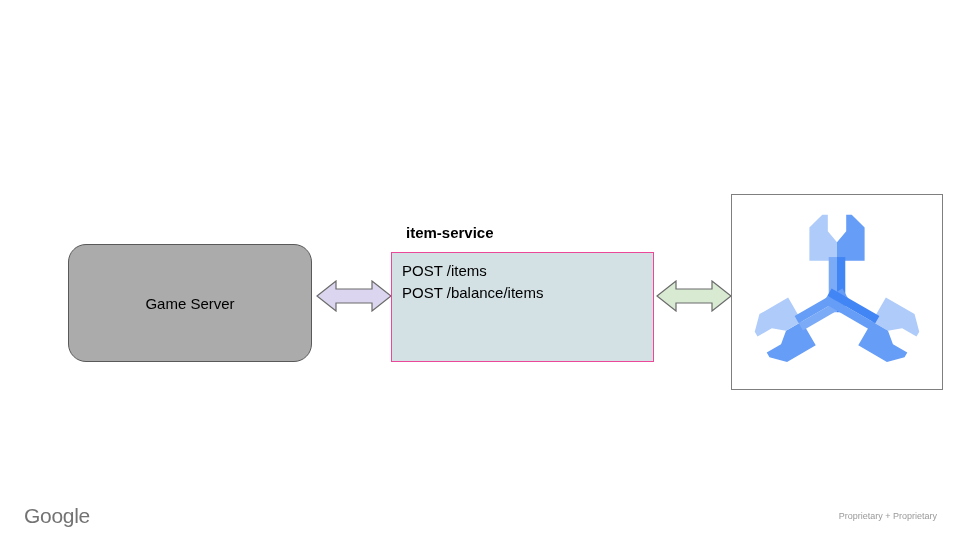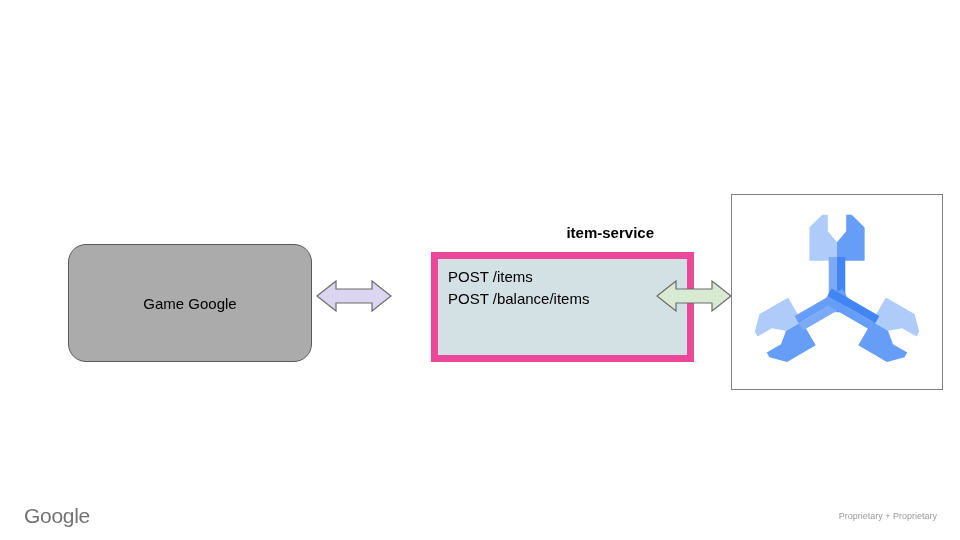--- a/index.html
+++ b/index.html
@@ -10,28 +10,27 @@
   .node-game-server{
     position:absolute;left:68px;top:244px;width:244px;height:118px;
     background:#ababab;border:1px solid #595959;border-radius:18px;
     display:flex;align-items:center;justify-content:center;
     font-size:15px;color:#000;box-sizing:border-box;
   }
   .arrow{position:absolute;width:76px;height:32px;}
   .arrow-left{left:316px;top:280px;}
   .arrow-right{left:656px;top:280px;}
   .service-title{
-    position:absolute;left:391px;top:224px;width:263px;height:22px;
-    text-align:right;font-size:15px;font-weight:bold;color:#000;
+    position:absolute;left:406px;top:224px;width:263px;height:22px;
+    text-align:left;font-size:15px;font-weight:bold;color:#000;
   }
   .node-item-service{
     position:absolute;left:391px;top:252px;width:263px;height:110px;
-    background:#d3e0e4;border:7px solid #ec4899;box-sizing:border-box;
+    background:#d3e0e4;border:1px solid #ec4899;box-sizing:border-box;
     padding:7px 0 0 10px;
-    margin-left:40px;
   }
   .endpoint{font-size:15px;line-height:22px;color:#000;white-space:nowrap;}
   .icon-box{
     position:absolute;left:731px;top:194px;width:212px;height:196px;
     background:#ffffff;border:1px solid #7f7f7f;box-sizing:border-box;
     display:flex;align-items:center;justify-content:center;
   }
   .icon-box svg{width:196px;height:184px;}
   .brand{
     position:absolute;left:24px;top:504px;font-size:21px;color:#737373;
@@ -40,21 +39,21 @@
   .confidential{
     position:absolute;right:23px;top:511px;font-size:9px;color:#9a9a9a;
   }
 </style>
 </head>
 <body>
 
 <div class="slide">
 
   <div class="node-game-server">
-    <span>Game Google</span>
+    <span>Game Server</span>
   </div>
 
   <svg class="arrow arrow-left" viewBox="0 0 76 32">
     <polygon points="1,16 20,1 20,9 56,9 56,1 75,16 56,31 56,23 20,23 20,31" stroke="#6b6b6b" stroke-width="1.2" fill="#dcd5ef"></polygon>
   </svg>
 
   <div class="service-title">item-service</div>
 
   <div class="node-item-service">
     <div class="endpoint">POST /items</div>

